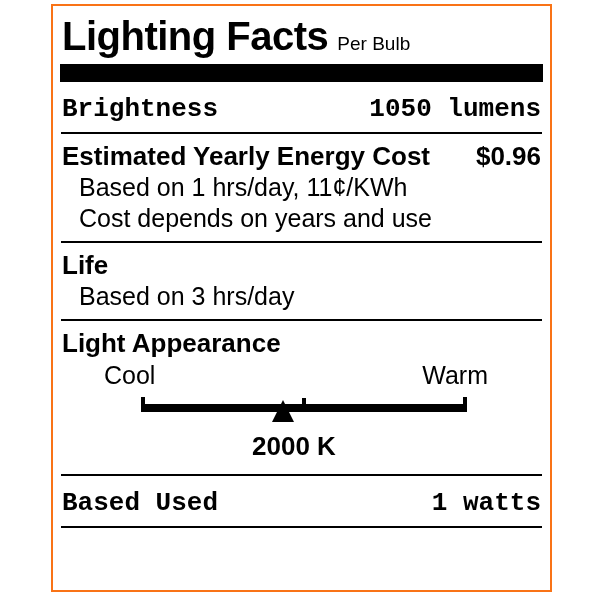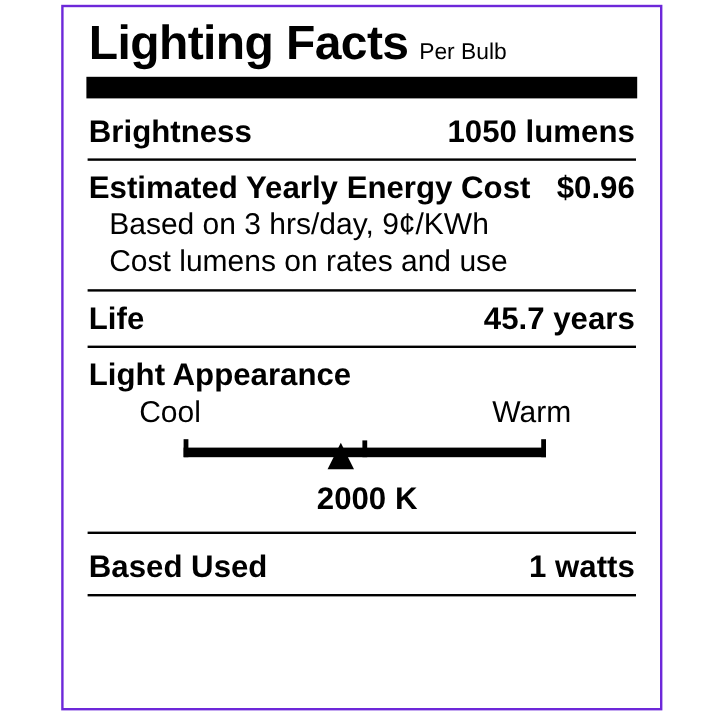--- a/index.html
+++ b/index.html
@@ -11,23 +11,23 @@
     font-family: "Liberation Sans", sans-serif;
     color: #000000;
     overflow: hidden;
   }
   .label-box {
     position: absolute;
     left: 51px;
     top: 4px;
     width: 501px;
     height: 588px;
-    border: 2px solid #6d28d9;
+    border: 2px solid #f97316;
     box-sizing: border-box;
-    padding: 0 19px;
+    padding: 0 7px;
     background: #ffffff;
   }
   .title-row {
     display: flex;
     align-items: baseline;
     padding: 9px 2px 0 2px;
   }
   .title {
     font-size: 40px;
     font-weight: bold;
@@ -53,21 +53,21 @@
   .row {
     display: flex;
     justify-content: space-between;
     align-items: baseline;
     font-size: 26px;
     font-weight: bold;
     line-height: 32px;
   }
   .row .lbl { white-space: nowrap; }
   .row .val { white-space: nowrap; text-align: right; }
-  .pad-row { padding: 11px 2px 7px 2px; }
+  .pad-row { padding: 11px 2px 7px 2px; font-family: Liberation Mono, monospace; }
   .section { padding: 6px 2px 7px 2px; }
   .note {
     font-size: 25px;
     font-weight: normal;
     line-height: 31px;
     padding-left: 17px;
     white-space: nowrap;
   }
   .warm-cool-row {
     display: flex;
@@ -144,31 +144,31 @@
       <span class="val">1050 lumens</span>
     </div>
 
     <div class="divider"></div>
 
     <div class="section">
       <div class="row">
         <span class="lbl">Estimated Yearly Energy Cost</span>
         <span class="val">$0.96</span>
       </div>
-      <div class="note">Based on 3 hrs/day, 9¢/KWh</div>
-      <div class="note">Cost lumens on rates and use</div>
+      <div class="note">Based on 1 hrs/day, 11¢/KWh</div>
+      <div class="note">Cost depends on years and use</div>
     </div>
 
     <div class="divider"></div>
 
     <div class="section">
       <div class="row">
         <span class="lbl">Life</span>
-        <span class="val">45.7 years</span>
       </div>
+      <div class="note">Based on 3 hrs/day</div>
     </div>
 
     <div class="divider"></div>
 
     <div class="section">
       <div class="row">
         <span class="lbl">Light Appearance</span>
       </div>
       <div class="warm-cool-row">
         <span>Cool</span>

